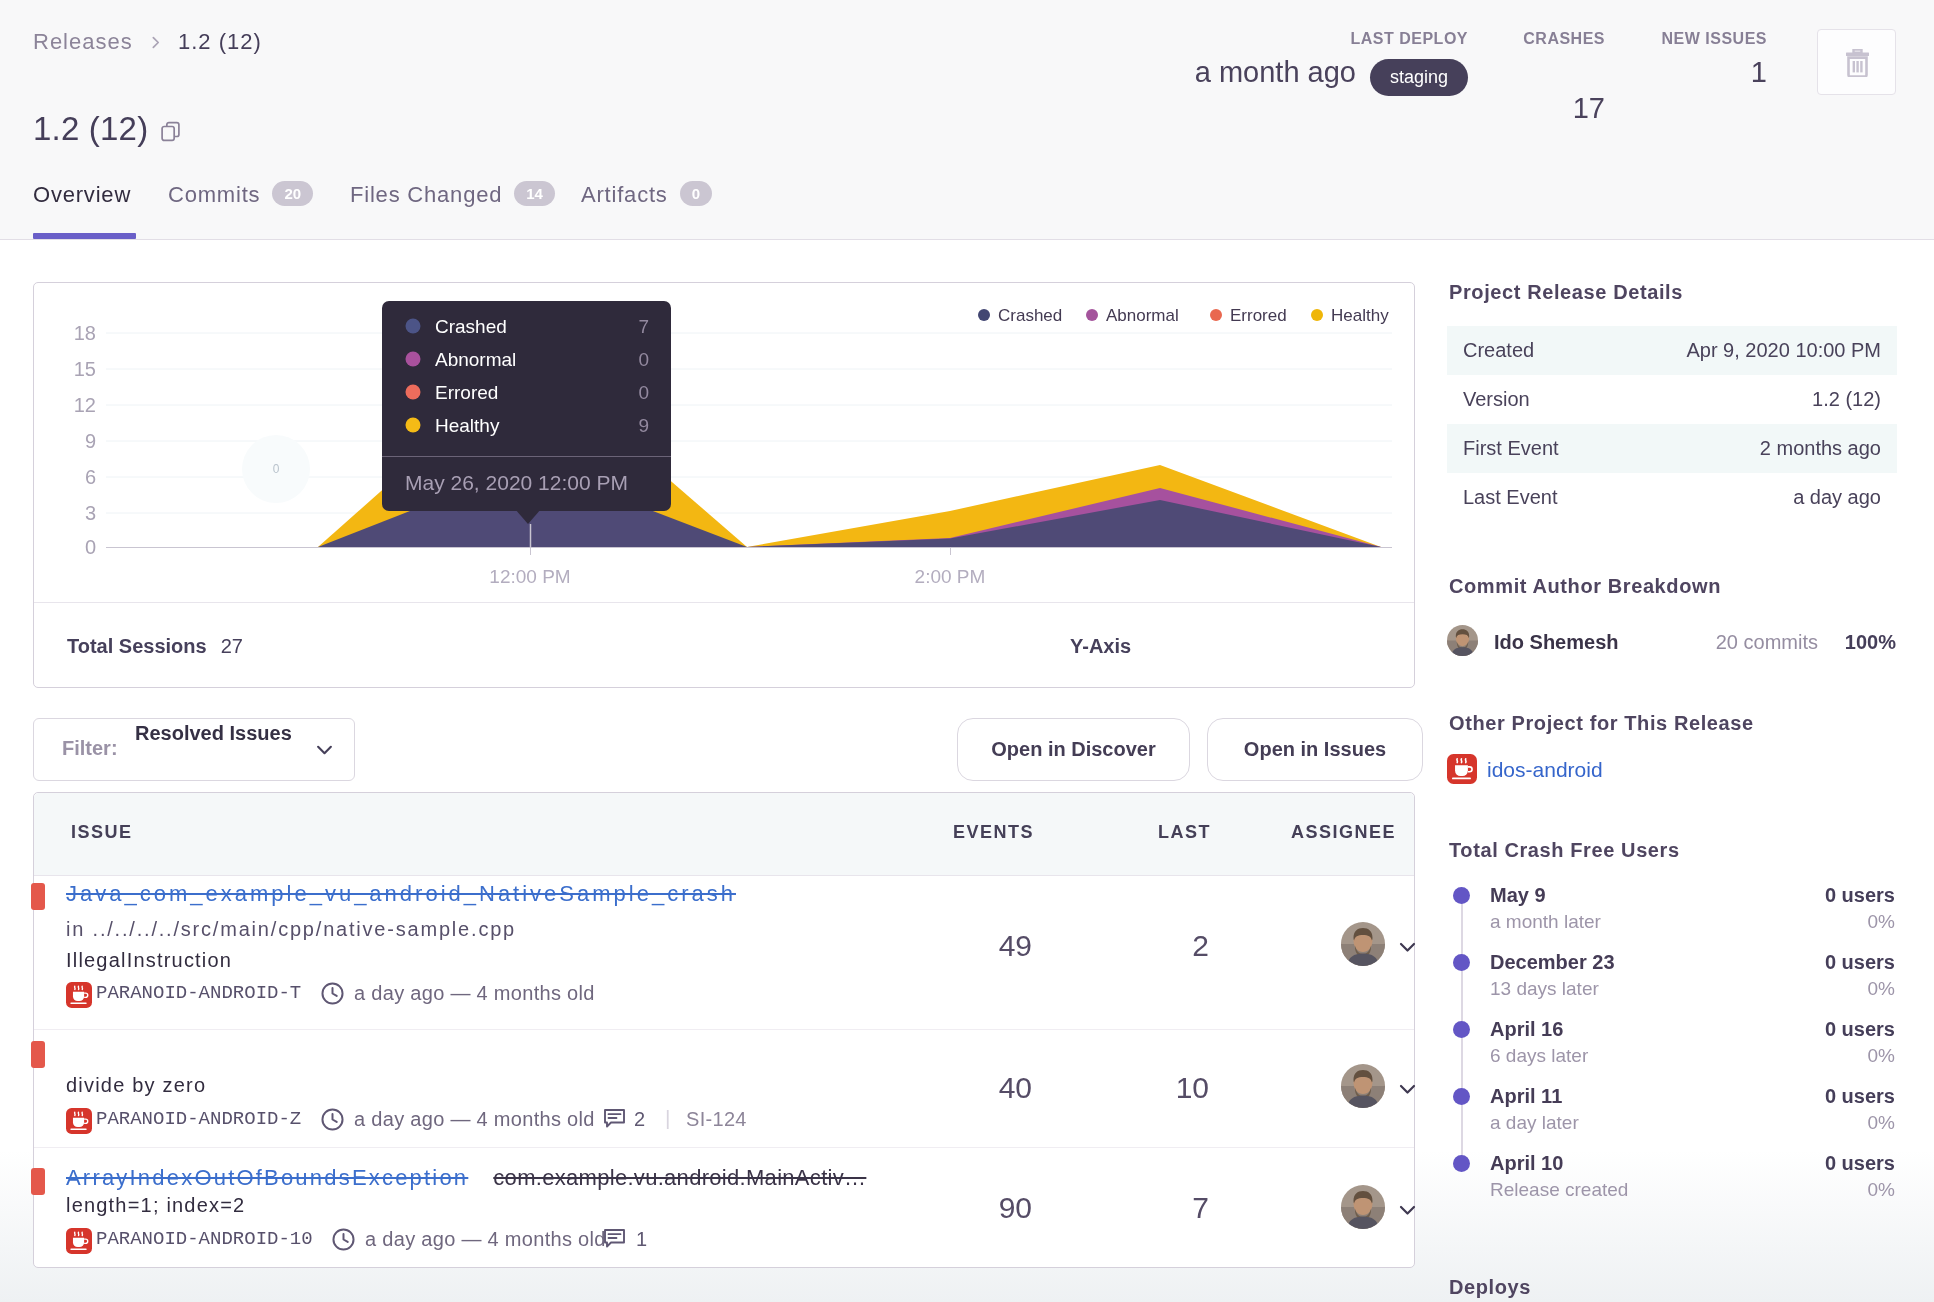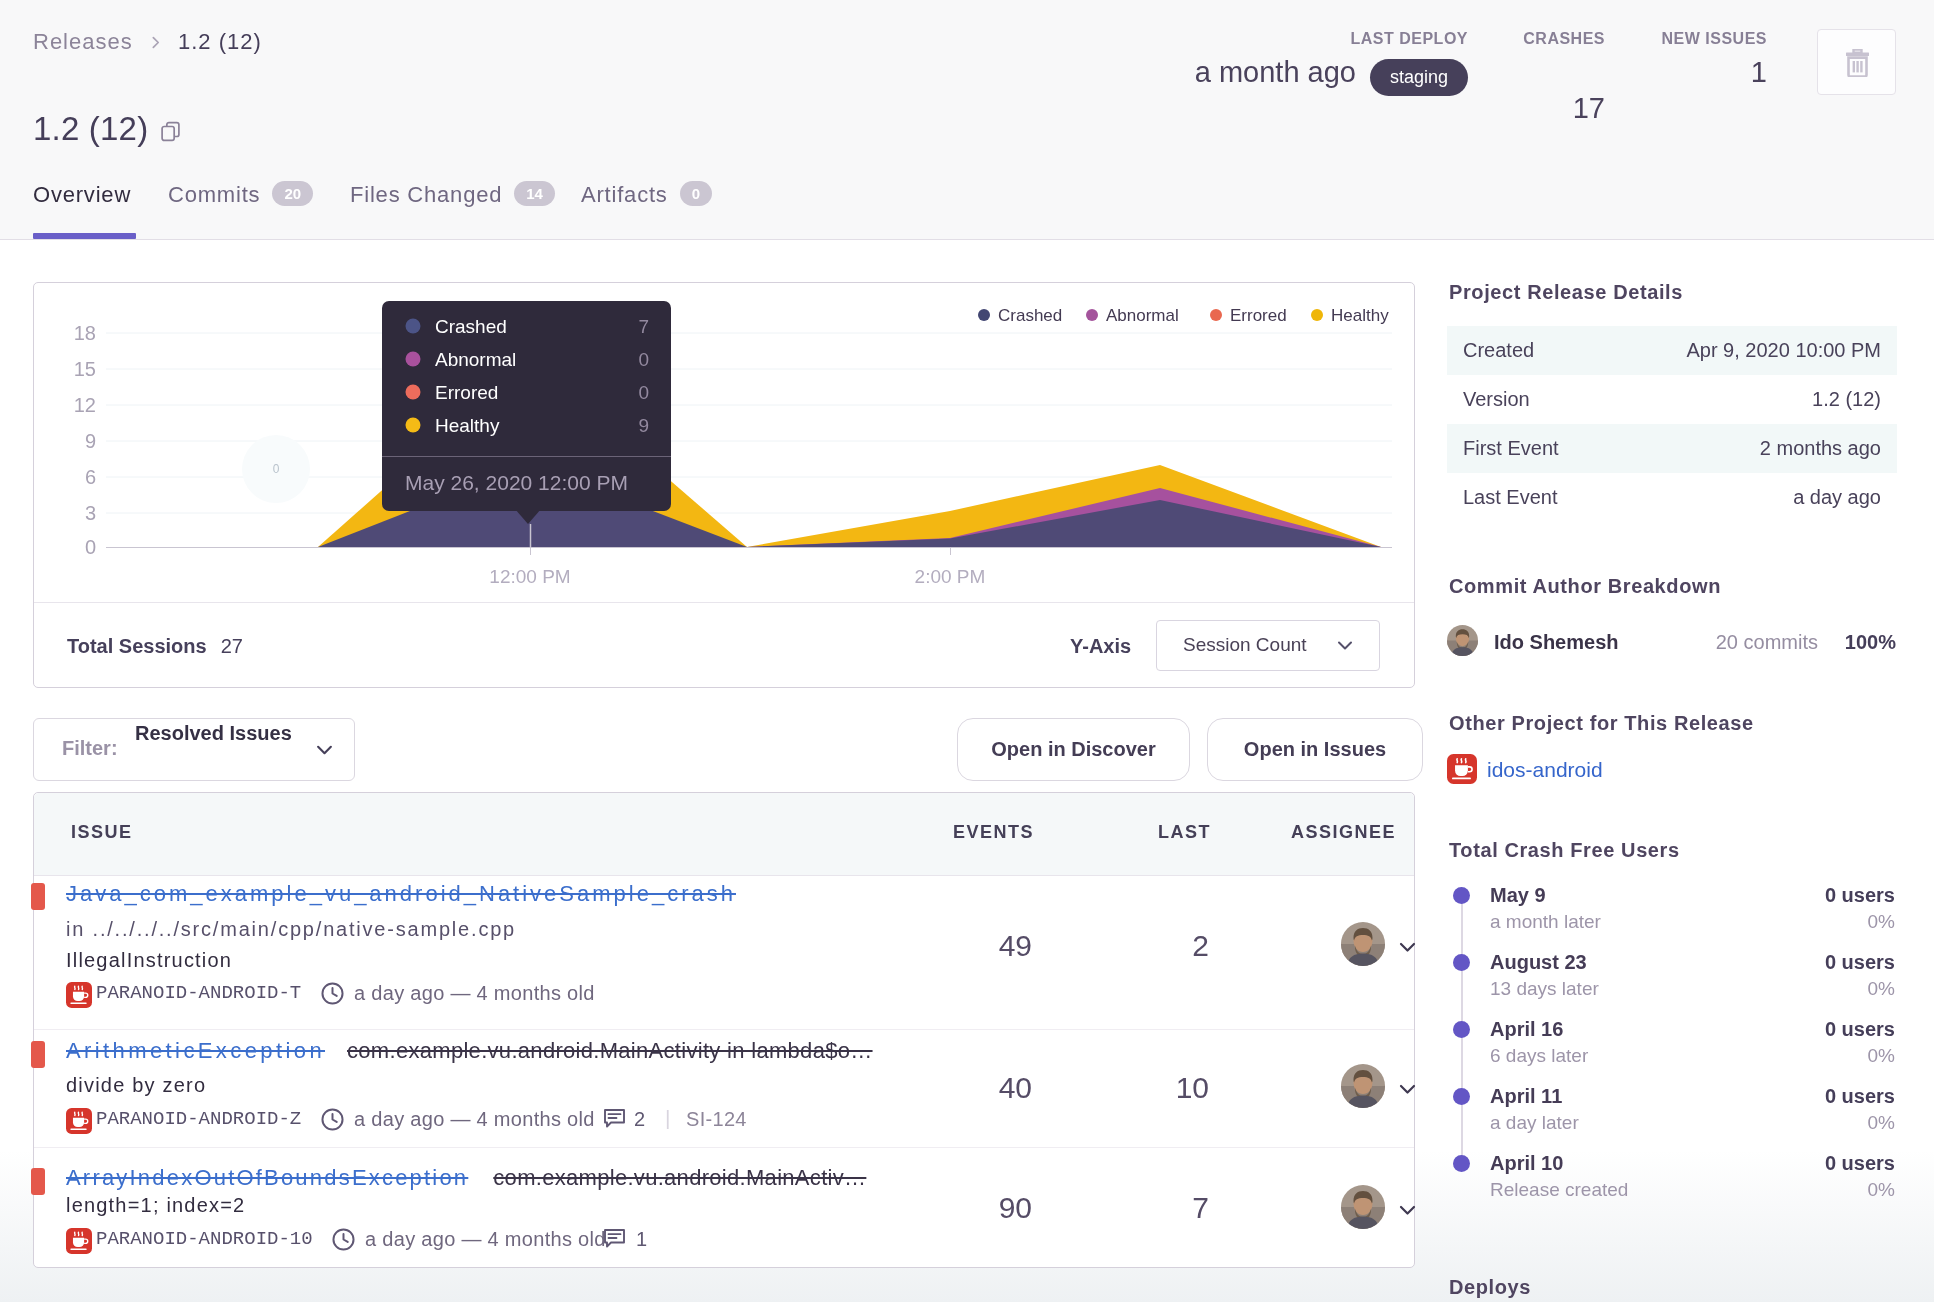--- a/index.html
+++ b/index.html
@@ -161,26 +161,20 @@
     <text x="1072" y="38">Abnormal</text>
     <circle cx="1182" cy="32" r="6" fill="#e9684f"></circle>
     <text x="1196" y="38">Errored</text>
     <circle cx="1283" cy="32" r="6" fill="#efb608"></circle>
     <text x="1297" y="38">Healthy</text>
   </g>
 </svg>
 <div style="position:absolute; left:0; top:319px; width:1380px; border-top:1px solid #e8e5ec;"></div>
 <div style="position:absolute; left:33px; top:352px; font-size:20px;"><span style="font-weight:bold; color:#46405b;">Total Sessions</span><span style="color:#46405b; margin-left:14px;">27</span></div>
 <div style="position:absolute; left:1036px; top:352px; font-size:20px; font-weight:bold; color:#46405b;">Y-Axis</div>
-<div style="position:absolute; left:1122px; top:337px; width:224px; height:51px; border:1px solid #d9d5e0; border-radius:4px;">
-  <span style="position:absolute; left:26px; top:13px; font-size:19px; color:#4a4257;">Session Count</span>
-  <svg style="position:absolute; left:180px; top:20px;" width="16" height="10" viewBox="0 0 16 10">
-        <path d="M2 1.5l6 6 6-6" fill="none" stroke="#55506a" stroke-width="2" stroke-linecap="round" stroke-linejoin="round"></path>
-      </svg>
-</div>
 </div>
 
 <div class="btn" style="left:33px; top:718px; width:322px; height:63px; border-radius:6px; text-align:left;">
   <span style="position:absolute; left:28px; top:18px; font-weight:bold; color:#9a92a6;">Filter:</span>
   <span style="position:absolute; left:101px; top:3px; color:#353044;">Resolved Issues</span>
   <svg style="position:absolute; left:282px; top:26px;" width="17" height="11" viewBox="0 0 16 10">
       <path d="M2 1.5l6 6 6-6" fill="none" stroke="#46405a" stroke-width="2" stroke-linecap="round" stroke-linejoin="round"></path>
     </svg>
 </div>
 <div class="btn" style="left:957px; top:718px; width:233px; height:63px; line-height:61px;">Open in Discover</div>
@@ -231,21 +225,20 @@
           <path d="M12.5 16c0-7 4-10 9.5-10s9.5 3 9.5 10c0 1-.3 2-.6 2.6-.7-4.2-3.8-5.6-8.9-5.6s-8.2 1.4-8.9 5.6c-.3-.6-.6-1.6-.6-2.6z" fill="#63503f"></path>
           <path d="M14 24c1.5 5 4 8 8 8s6.5-3 8-8c.5 4.5-2 11-8 11s-8.5-6.5-8-11z" fill="#6f5d4b"></path>
           <path d="M6 44c1-9 7-12.5 16-12.5S37 35 38 44z" fill="#565460"></path>
         </g>
       </svg></div>
   <div class="chev" style="top:146px;"><svg width="100%" height="100%" viewBox="0 0 17 11">
         <path d="M2 2l6.5 6.5L15 2" fill="none" stroke="#3f3951" stroke-width="2.2" stroke-linecap="round" stroke-linejoin="round"></path>
       </svg></div>
 
   <div class="redtag" style="top:248px;"></div>
-  <div class="ititle" style="left:32px; top:245px;"><span class="blue" style="letter-spacing:3.4px;">ArithmeticException</span><span class="dark" style="margin-left:22px;">com.example.vu.android.MainActivity in lambda$o…</span></div>
   <div class="imsg" style="left:32px; top:281px;">divide by zero</div>
   <div class="tags" style="top:315px;">
     <span class="coffee"><svg width="100%" height="100%" viewBox="0 0 28 28">
           <rect width="28" height="28" rx="6" fill="#d6352b"></rect>
           <g stroke="#ffffff" stroke-width="1.5" fill="none" stroke-linecap="round">
             <path d="M9.5 4.5c-1 1.3 1 2 0 3.6M13.5 4.5c-1 1.3 1 2 0 3.6M17.5 4.5c-1 1.3 1 2 0 3.6"></path>
           </g>
           <path d="M7.5 10.5h12v5a5 5 0 0 1-5 5h-2a5 5 0 0 1-5-5z" fill="#ffffff"></path>
           <path d="M19.5 12h1.6a2.3 2.3 0 0 1 0 4.6h-1.6" fill="none" stroke="#ffffff" stroke-width="1.5"></path>
           <path d="M5.5 22.8h16" stroke="#ffffff" stroke-width="1.7" stroke-linecap="round"></path>
@@ -368,21 +361,21 @@
     </svg></span>
 <div class="abs" style="left:1487px; top:758px; font-size:21px; color:#3565cb;">idos-android</div>
 <h3 class="side" style="top:839px;">Total Crash Free Users</h3>
 <div class="abs" style="left:1461px; top:895px; width:1.5px; height:269px; background:#ddd8e3;"></div>
 <div class="tl-dot" style="top:887px;"></div>
 <div class="tl-title" style="top:884px;">May 9</div>
 <div class="tl-users" style="top:884px;">0 users</div>
 <div class="tl-sub" style="top:911px;">a month later</div>
 <div class="tl-pct" style="top:911px;">0%</div>
 <div class="tl-dot" style="top:954px;"></div>
-<div class="tl-title" style="top:951px;">August 23</div>
+<div class="tl-title" style="top:951px;">December 23</div>
 <div class="tl-users" style="top:951px;">0 users</div>
 <div class="tl-sub" style="top:978px;">13 days later</div>
 <div class="tl-pct" style="top:978px;">0%</div>
 <div class="tl-dot" style="top:1021px;"></div>
 <div class="tl-title" style="top:1018px;">April 16</div>
 <div class="tl-users" style="top:1018px;">0 users</div>
 <div class="tl-sub" style="top:1045px;">6 days later</div>
 <div class="tl-pct" style="top:1045px;">0%</div>
 <div class="tl-dot" style="top:1088px;"></div>
 <div class="tl-title" style="top:1085px;">April 11</div>

